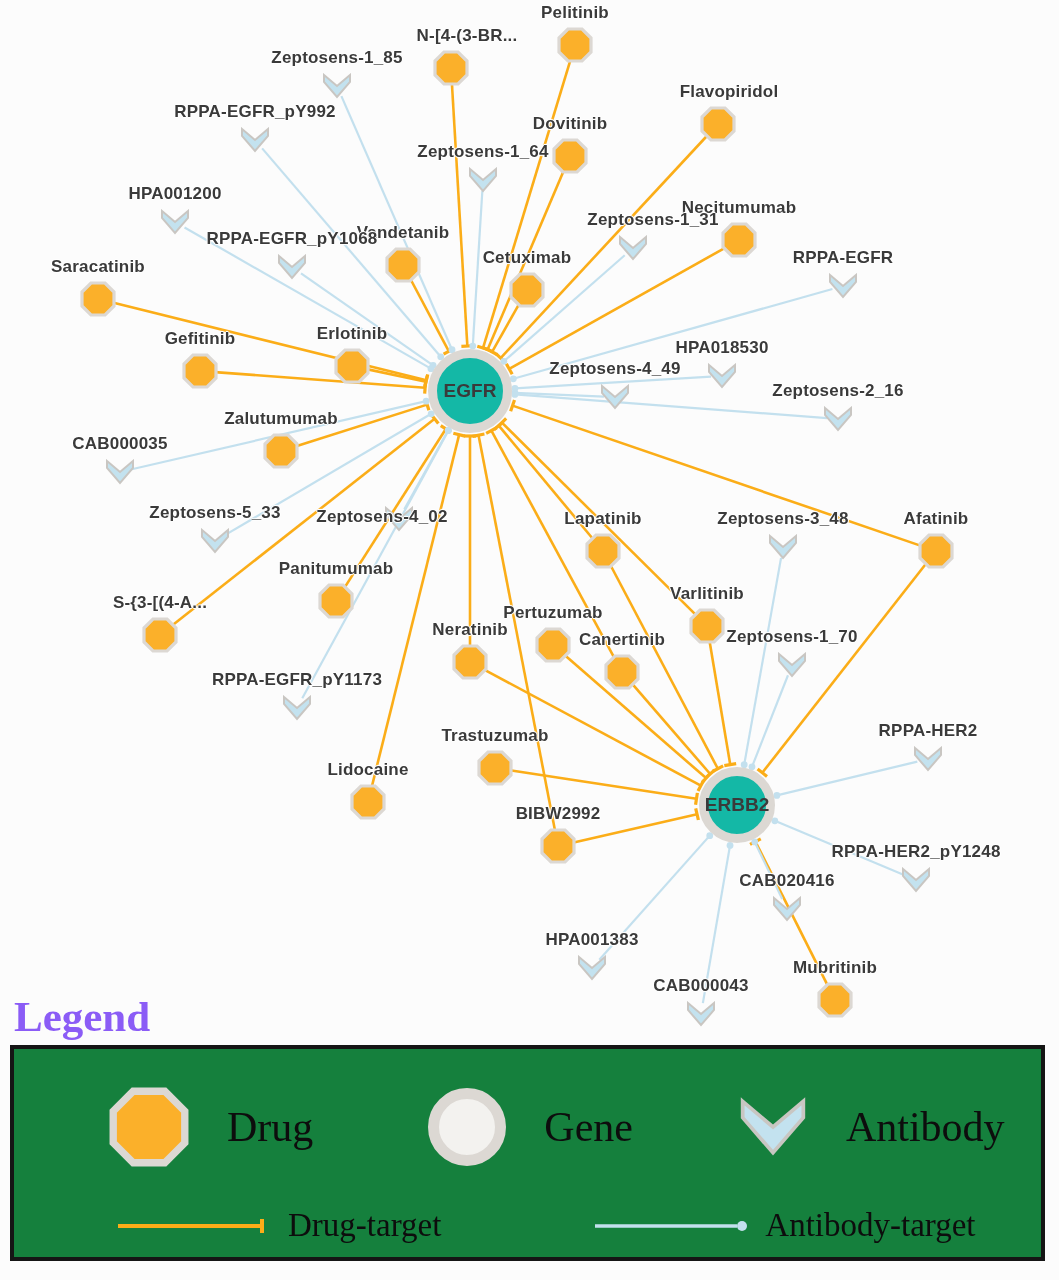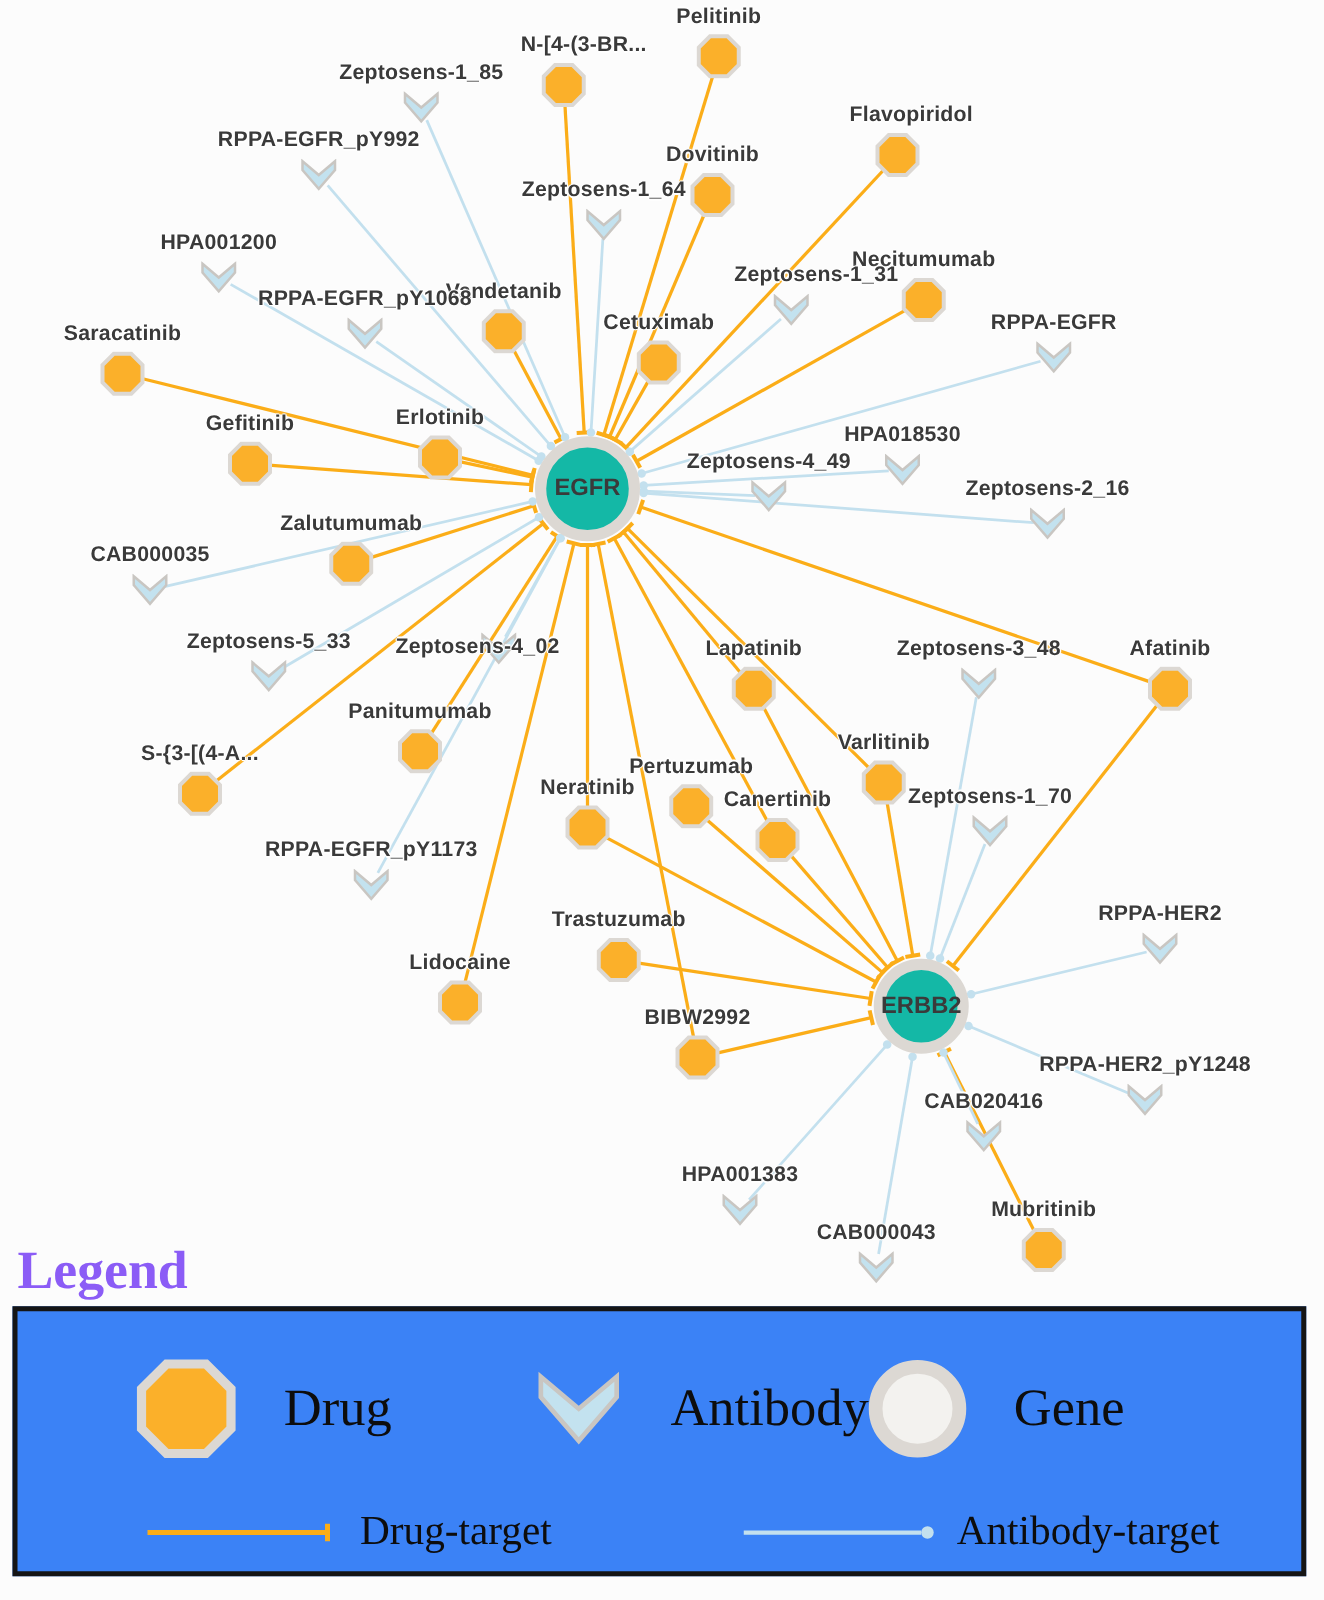--- a/index.html
+++ b/index.html
@@ -12,21 +12,21 @@
               color:#3a3a3a;white-space:nowrap;letter-spacing:.2px;
               text-shadow:0 1px 0 #fff,0 -1px 0 #fff,1px 0 0 #fff,-1px 0 0 #fff,0 0 3px #fff;}
   .gene-node{position:absolute;border-radius:50%;border:9px solid #dcd8d3;background:#14b8a6;
              display:flex;align-items:center;justify-content:center;font-weight:bold;color:#3a3a3a;
              box-sizing:border-box;}
   .drug-node,.ab-node{position:absolute;line-height:0;}
   
   #legend-title{position:absolute;left:14px;top:992px;font-family:"Liberation Serif",serif;
                 font-weight:bold;font-size:43px;color:#8b5cf6;}
   #legend-box{position:absolute;left:10px;top:1045px;width:1035px;height:216px;border:4px solid #151515;
-              background:#3b82f6;box-sizing:border-box;font-family:"Liberation Serif",serif;color:#0d0d0d;text-align:right;}
+              background:#15803d;box-sizing:border-box;font-family:"Liberation Serif",serif;color:#0d0d0d;text-align:right;}
   .legend-row1{display:flex;align-items:center;height:128px;padding-left:95px;margin-top:14px;}
   .legend-item{display:flex;align-items:center;}
   .legend-item .ltext{font-size:42px;margin-left:38px;}
   .li-drug{margin-right:115px;}
   .li-gene{margin-right:105px;}
   .legend-gene-circle{width:78px;height:78px;border-radius:50%;border:11px solid #dcd8d3;
                       background:#f3f2ef;box-sizing:border-box;}
   .legend-row2{display:flex;align-items:center;padding-left:100px;margin-top:16px;}
   .legend-edge{display:flex;align-items:center;}
   .legend-edge .ltext{font-size:33px;margin-left:14px;}
@@ -426,29 +426,29 @@
   <div id="legend-title">Legend</div>
 
   <div id="legend-box">
     <div class="legend-row1">
       <div class="legend-item li-drug">
         <svg width="80" height="80" viewBox="0 0 76 76">
           <polygon points="23,4 53,4 72,23 72,53 53,72 23,72 4,53 4,23" fill="#fbb02a" stroke="#dcd8d3" stroke-width="7"></polygon>
         </svg>
         <span class="ltext">Drug</span>
       </div>
+      <div class="legend-item li-gene">
+        <div class="legend-gene-circle"></div>
+        <span class="ltext">Gene</span>
+      </div>
       <div class="legend-item">
         <svg width="70" height="62" viewBox="0 0 30 26">
           <polygon points="2,2 15,13 28,2 28,9 15,24 2,9" fill="#c3e2ef" stroke="#c9c6c2" stroke-width="1.6"></polygon>
         </svg>
         <span class="ltext">Antibody</span>
-      </div>
-      <div class="legend-item li-gene">
-        <div class="legend-gene-circle"></div>
-        <span class="ltext">Gene</span>
       </div>
     </div>
     <div class="legend-row2">
       <div class="legend-edge le-drug">
         <svg width="160" height="18" viewBox="0 0 160 18">
           <line x1="4" y1="9" x2="148" y2="9" stroke="#fbad18" stroke-width="4"></line>
           <line x1="148" y1="2" x2="148" y2="16" stroke="#fbad18" stroke-width="4"></line>
         </svg>
         <span class="ltext">Drug-target</span>
       </div>

